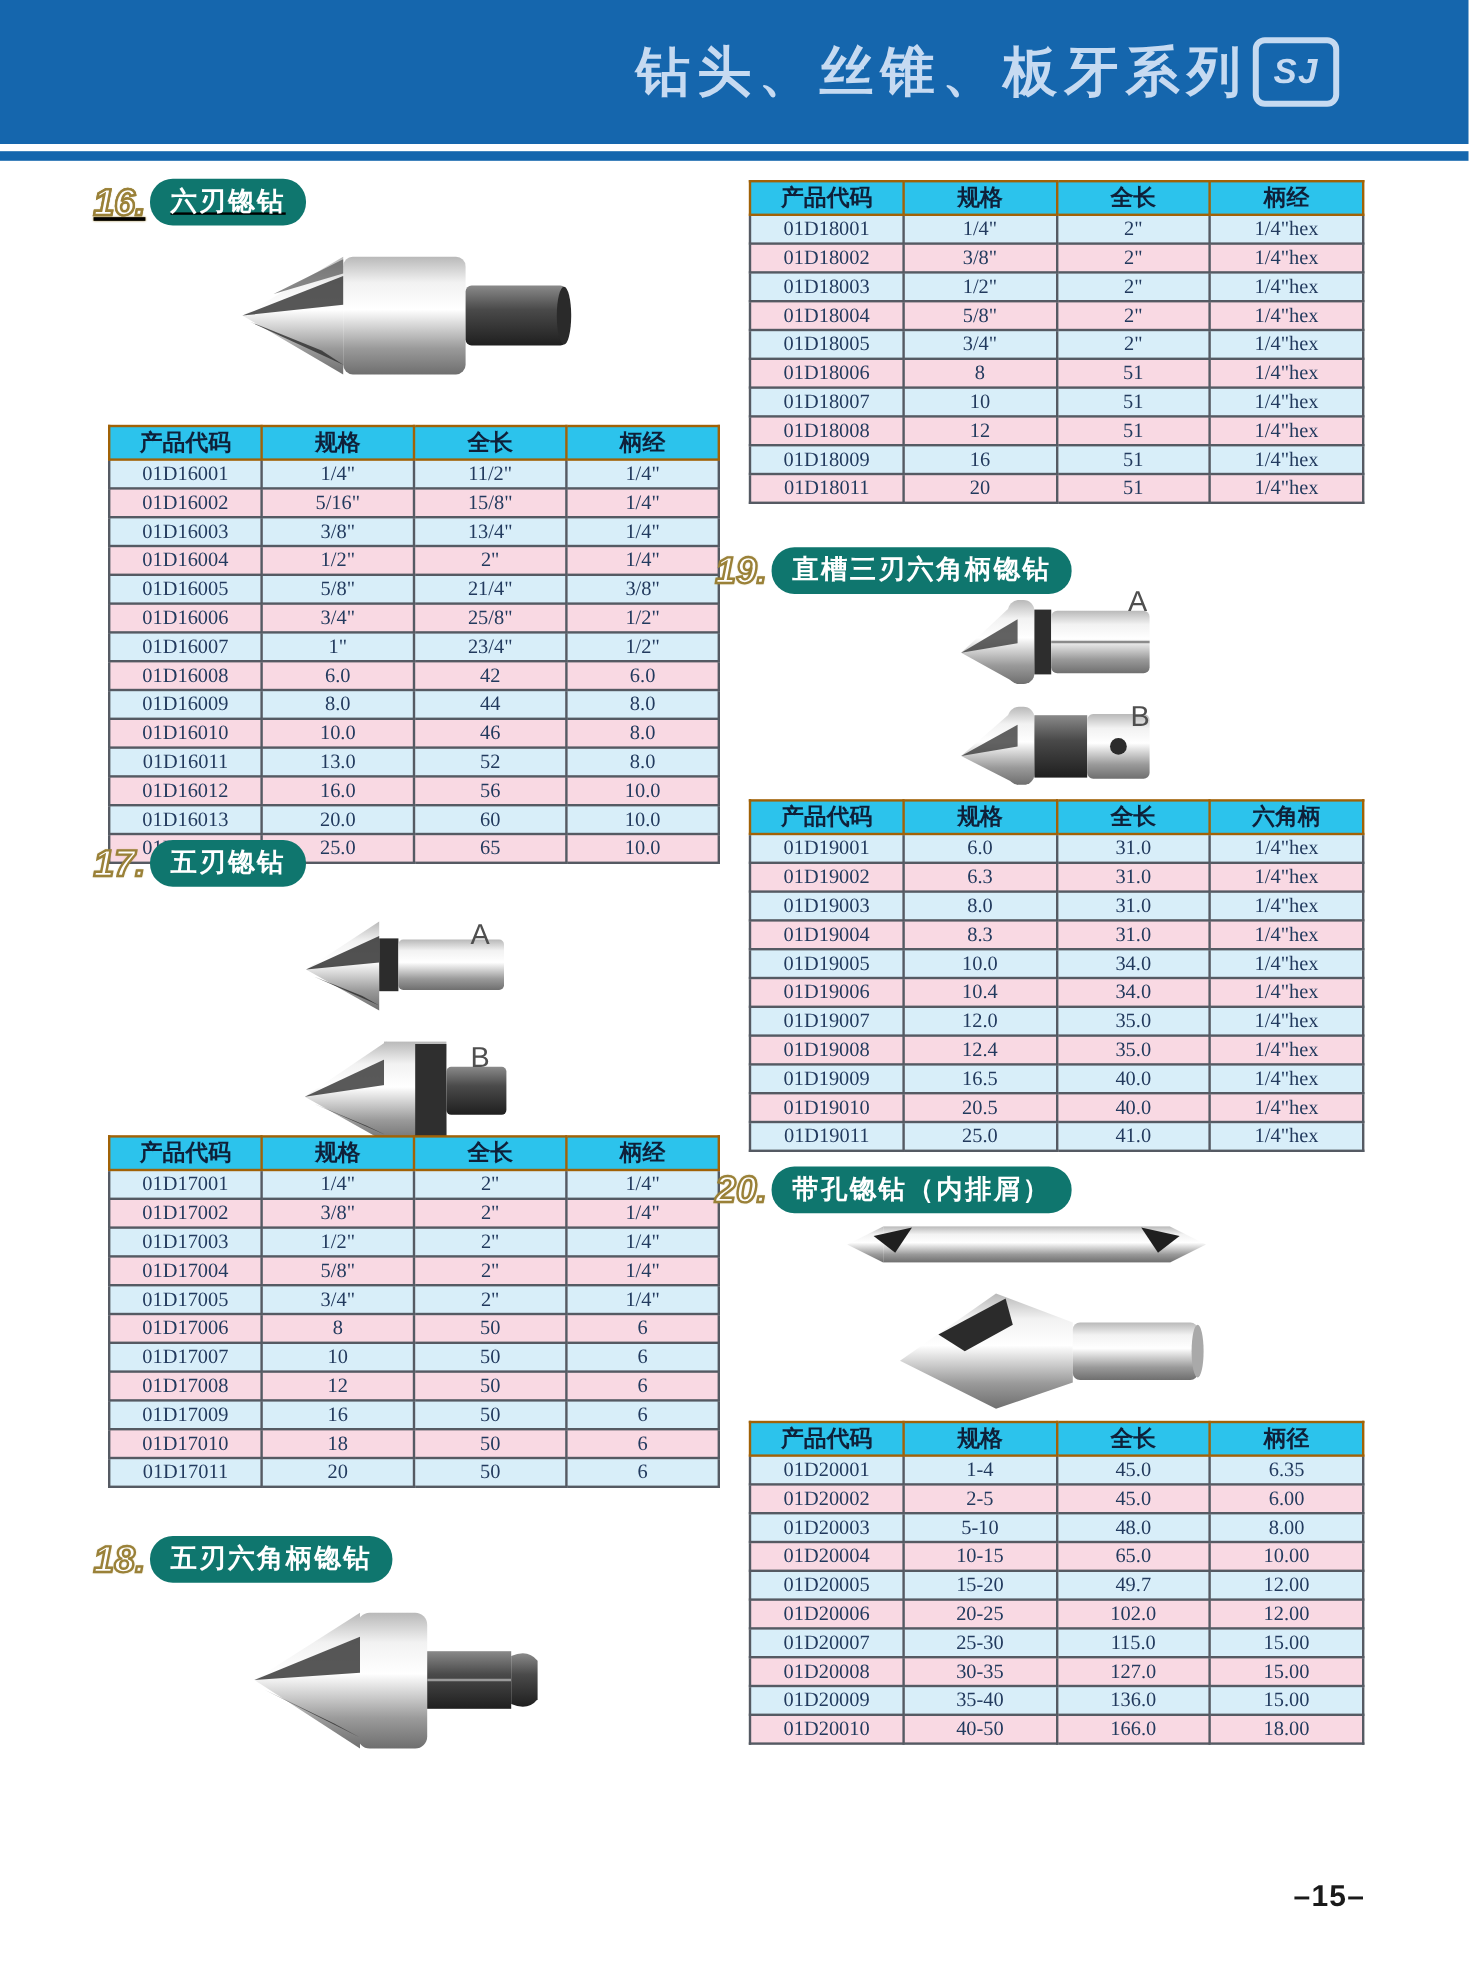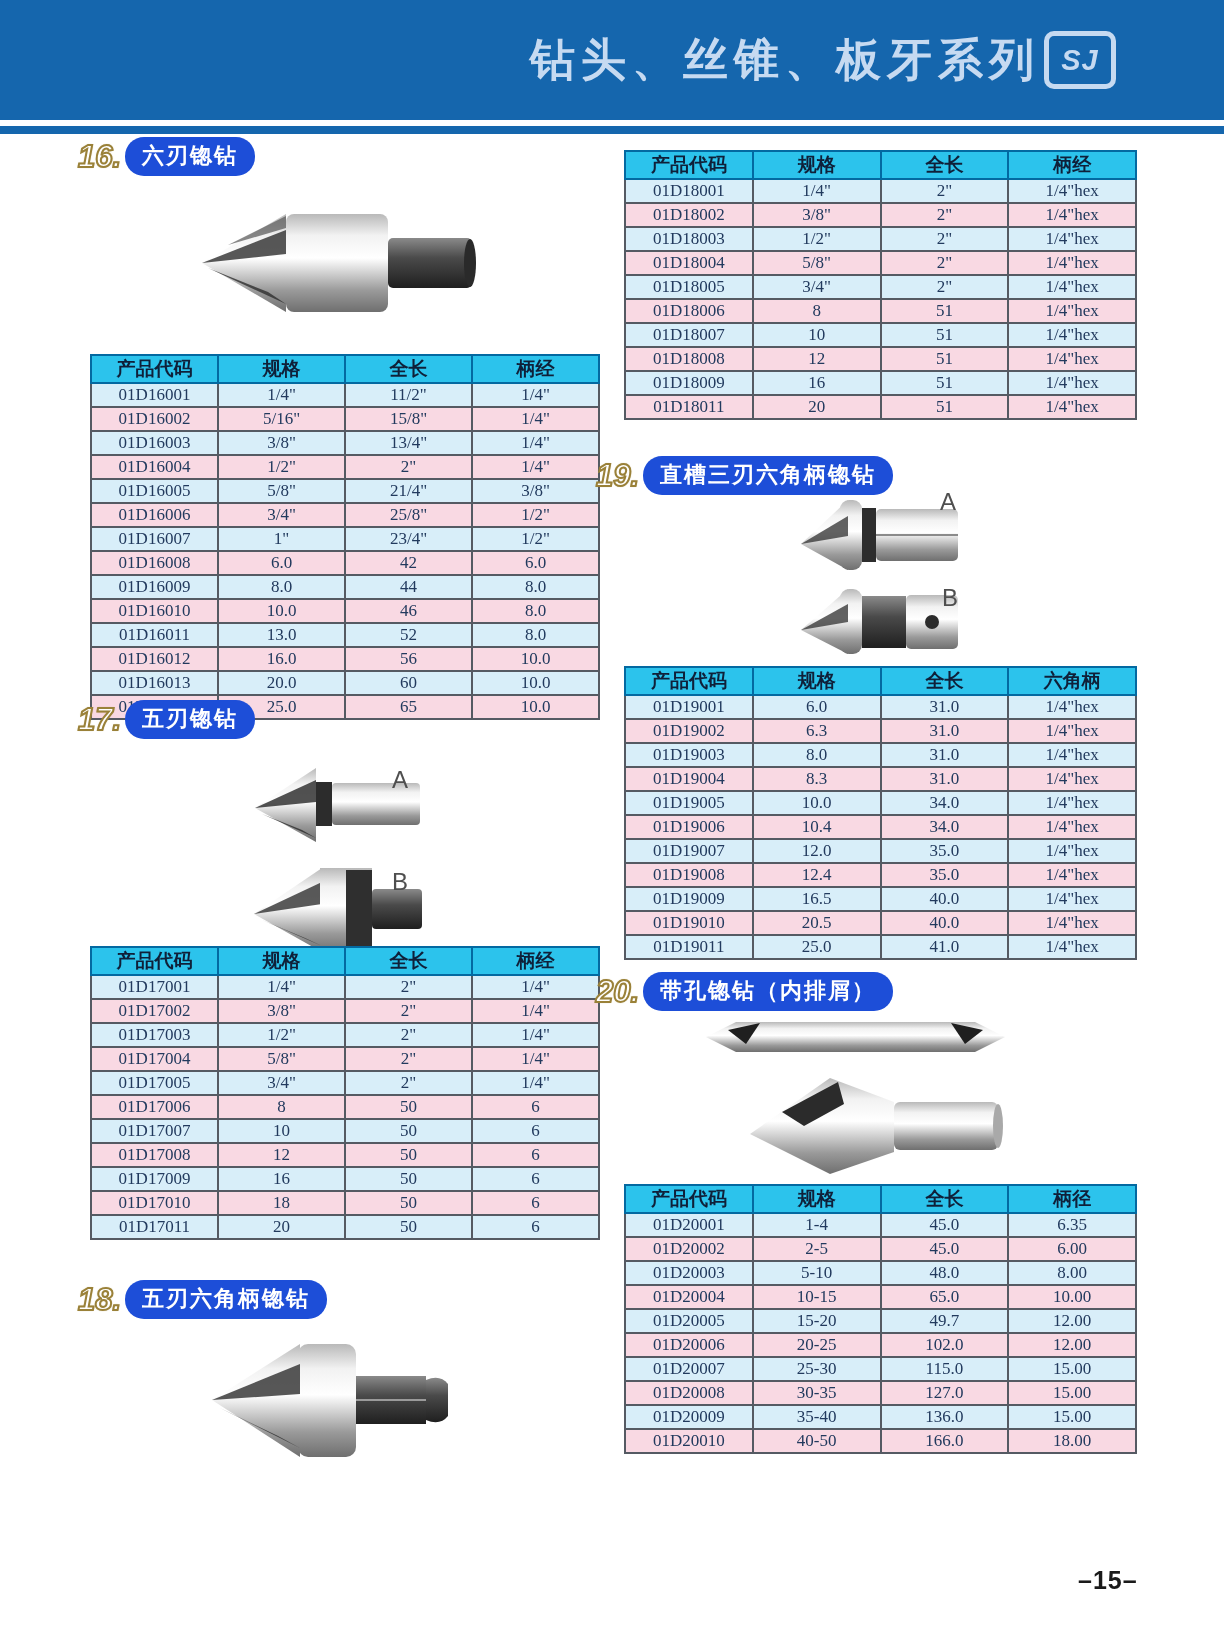--- a/index.html
+++ b/index.html
@@ -11,25 +11,25 @@
   .topbar-title{color:#c6daf1;font-size:45px;font-weight:700;letter-spacing:6px;}
   .logo-box{width:62px;height:48px;border:5px solid #c6daf1;border-radius:10px;display:flex;
             align-items:center;justify-content:center;color:#c6daf1;font-weight:700;
             font-style:italic;font-size:29px;letter-spacing:1px;}
   .rule{position:absolute;left:0;top:126px;width:1224px;height:8px;background:#1566ad;}
   
   .sec{position:absolute;display:flex;align-items:center;gap:4px;}
   .sec-num{font-size:31px;font-weight:800;font-style:italic;color:#ffffff;
            -webkit-text-stroke:2px #9a8138;text-shadow:0 0 1px #9a8138,0 0 2px #9a8138;
            font-family:"Liberation Sans",sans-serif;}
-  .pill{background:#1d4ed8;color:#ffffff;font-weight:700;font-size:22px;letter-spacing:2px;
+  .pill{background:#0f766e;color:#ffffff;font-weight:700;font-size:22px;letter-spacing:2px;
         padding:4px 17px 5px 17px;border-radius:19px;white-space:nowrap;}
   
   table.spec{position:absolute;border-collapse:collapse;table-layout:fixed;}
-  table.spec th{background:#2cc3ec;border:2px solid #0369a1;font-size:19px;font-weight:700;
+  table.spec th{background:#2cc3ec;border:2px solid #a16207;font-size:19px;font-weight:700;
                 color:#0f2039;height:26px;padding:0;font-family:"Liberation Sans",sans-serif;}
   table.spec td{border:2px solid #555a63;text-align:center;font-family:"Liberation Serif",serif;
                 font-size:17px;color:#223a5e;height:22px;padding:0;}
   table.spec tbody tr:nth-child(odd) td{background:#d8eef9;}
   table.spec tbody tr:nth-child(even) td{background:#f9d9e3;}
   
   .tool{position:absolute;}
   .imglabel{position:absolute;font-size:24px;color:#4f4f4f;font-family:"Liberation Sans",sans-serif;}
   .pagenum{position:absolute;left:1078px;top:1566px;font-size:25px;color:#1a1a1a;letter-spacing:1px;font-weight:bold;}
 </style>
@@ -54,21 +54,21 @@
 </svg>
 
 <div class="page">
 
   <div class="topbar">
     <span class="topbar-title">钻头、丝锥、板牙系列</span>
     <span class="logo-box">SJ</span>
   </div>
   <div class="rule"></div>
 
-  <div class="sec" style="left:78px;top:137px;">
+  <div class="sec" style="left:78px;top:149px;text-decoration:underline;">
     <span class="sec-num">16.</span>
     <span class="pill">六刃锪钻</span>
   </div>
   <svg class="tool" style="left:198px;top:200px;" width="285" height="128" viewBox="0 0 285 128">
     <rect x="88" y="14" width="102" height="98" rx="8" fill="url(#g-sil)"></rect>
     <polygon points="4,63 88,14 88,112" fill="url(#g-sil)"></polygon>
     <polygon points="4,63 88,30 88,54" fill="#3a3a3a" opacity="0.85"></polygon>
     <polygon points="10,68 70,92 88,104" fill="#2e2e2e" opacity="0.8"></polygon>
     <polygon points="30,45 88,16 88,28" fill="#565656" opacity="0.7"></polygon>
     <rect x="190" y="38" width="84" height="50" rx="5" fill="url(#g-drk)"></rect>

